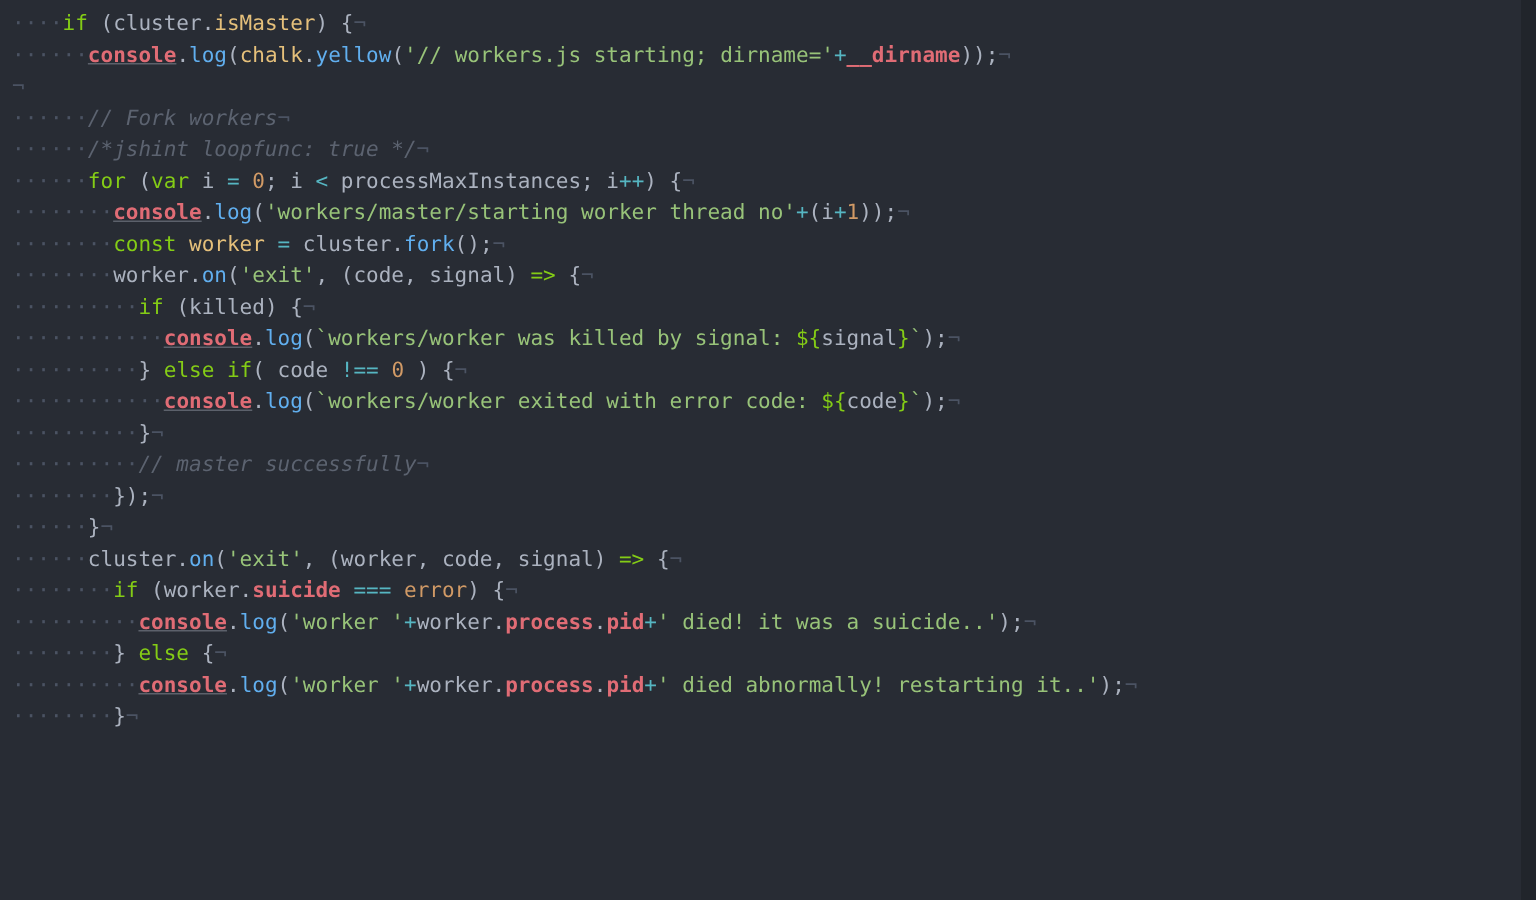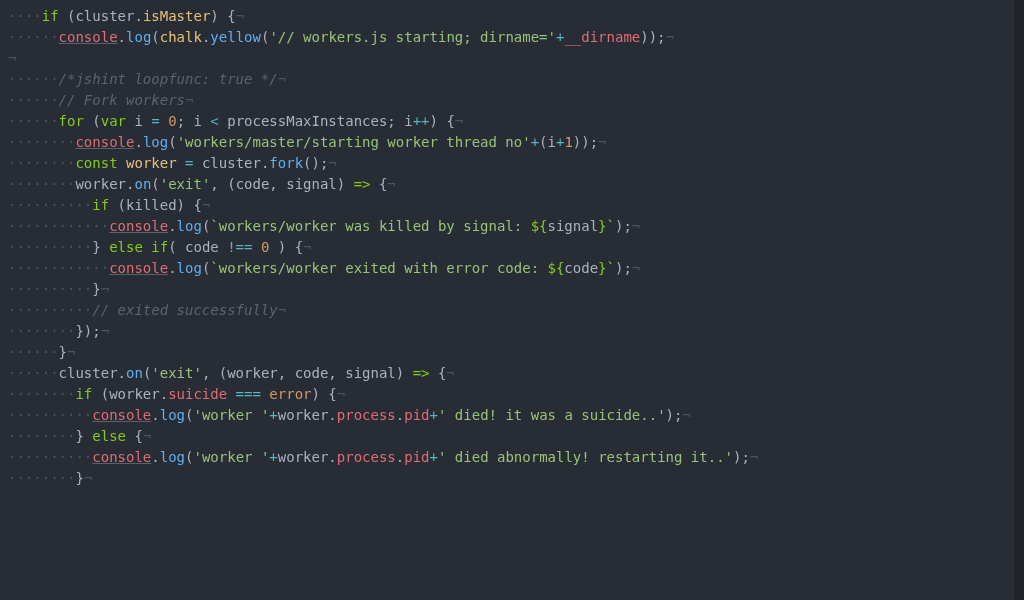--- a/index.html
+++ b/index.html
@@ -27,47 +27,47 @@
     width: 10px;
     background: #21252b;
   }
   .code-line { white-space: pre; }
   .invis { color: #4b5363; }
   .kw  { color: #84cc16; }     
   .str { color: #98c379; }     
   .cmt { color: #5c6370; font-style: italic; }
   .fn  { color: #61afef; }     
   .id  { color: #e5c07b; }     
-  .obj { color: #e06c75; }     
+  .obj { color: #e06c75; font-weight: bold; }     
   .num { color: #d19a66; }     
   .op  { color: #56b6c2; }     
   .param { color: #abb2bf; }
   .plain { color: #abb2bf; }
   .ul  { text-decoration: underline; text-decoration-color: rgba(171,178,191,0.4); }
 </style>
 </head>
 <body>
 
 <div class="editor">
   <div id="code-container">
       <div class="code-line"><span class="invis">····</span><span class="kw">if</span><span class="plain"> (cluster</span><span class="plain">.</span><span class="id">isMaster</span><span class="plain">) {</span><span class="invis">¬</span></div>
       <div class="code-line"><span class="invis">······</span><span class="obj ul">console</span><span class="plain">.</span><span class="fn">log</span><span class="plain">(</span><span class="id">chalk</span><span class="plain">.</span><span class="fn">yellow</span><span class="plain">(</span><span class="str">'// workers.js starting; dirname='</span><span class="op">+</span><span class="obj">__dirname</span><span class="plain">));</span><span class="invis">¬</span></div>
       <div class="code-line"><span class="invis">¬</span></div>
+      <div class="code-line"><span class="invis">······</span><span class="cmt">// Fork workers</span><span class="invis">¬</span></div>
       <div class="code-line"><span class="invis">······</span><span class="cmt">/*jshint loopfunc: true */</span><span class="invis">¬</span></div>
-      <div class="code-line"><span class="invis">······</span><span class="cmt">// Fork workers</span><span class="invis">¬</span></div>
       <div class="code-line"><span class="invis">······</span><span class="kw">for</span><span class="plain"> (</span><span class="kw">var</span><span class="plain"> i </span><span class="op">=</span><span class="plain"> </span><span class="num">0</span><span class="plain">; i </span><span class="op">&lt;</span><span class="plain"> processMaxInstances; i</span><span class="op">++</span><span class="plain">) {</span><span class="invis">¬</span></div>
       <div class="code-line"><span class="invis">········</span><span class="obj ul">console</span><span class="plain">.</span><span class="fn">log</span><span class="plain">(</span><span class="str">'workers/master/starting worker thread no'</span><span class="op">+</span><span class="plain">(i</span><span class="op">+</span><span class="num">1</span><span class="plain">));</span><span class="invis">¬</span></div>
       <div class="code-line"><span class="invis">········</span><span class="kw">const</span><span class="plain"> </span><span class="id">worker</span><span class="plain"> </span><span class="op">=</span><span class="plain"> cluster.</span><span class="fn">fork</span><span class="plain">();</span><span class="invis">¬</span></div>
       <div class="code-line"><span class="invis">········</span><span class="plain">worker.</span><span class="fn">on</span><span class="plain">(</span><span class="str">'exit'</span><span class="plain">, (</span><span class="param">code</span><span class="plain">, </span><span class="param">signal</span><span class="plain">) </span><span class="kw">=&gt;</span><span class="plain"> {</span><span class="invis">¬</span></div>
       <div class="code-line"><span class="invis">··········</span><span class="kw">if</span><span class="plain"> (killed) {</span><span class="invis">¬</span></div>
       <div class="code-line"><span class="invis">············</span><span class="obj ul">console</span><span class="plain">.</span><span class="fn">log</span><span class="plain">(</span><span class="str">`workers/worker was killed by signal: </span><span class="kw">${</span><span class="plain">signal</span><span class="kw">}</span><span class="str">`</span><span class="plain">);</span><span class="invis">¬</span></div>
       <div class="code-line"><span class="invis">··········</span><span class="plain">} </span><span class="kw">else</span><span class="plain"> </span><span class="kw">if</span><span class="plain">( code </span><span class="op">!==</span><span class="plain"> </span><span class="num">0</span><span class="plain"> ) {</span><span class="invis">¬</span></div>
       <div class="code-line"><span class="invis">············</span><span class="obj ul">console</span><span class="plain">.</span><span class="fn">log</span><span class="plain">(</span><span class="str">`workers/worker exited with error code: </span><span class="kw">${</span><span class="plain">code</span><span class="kw">}</span><span class="str">`</span><span class="plain">);</span><span class="invis">¬</span></div>
       <div class="code-line"><span class="invis">··········</span><span class="plain">}</span><span class="invis">¬</span></div>
-      <div class="code-line"><span class="invis">··········</span><span class="cmt">// exited successfully</span><span class="invis">¬</span></div>
+      <div class="code-line"><span class="invis">··········</span><span class="cmt">// master successfully</span><span class="invis">¬</span></div>
       <div class="code-line"><span class="invis">········</span><span class="plain">});</span><span class="invis">¬</span></div>
       <div class="code-line"><span class="invis">······</span><span class="plain">}</span><span class="invis">¬</span></div>
       <div class="code-line"><span class="invis">······</span><span class="plain">cluster.</span><span class="fn">on</span><span class="plain">(</span><span class="str">'exit'</span><span class="plain">, (</span><span class="param">worker</span><span class="plain">, </span><span class="param">code</span><span class="plain">, </span><span class="param">signal</span><span class="plain">) </span><span class="kw">=&gt;</span><span class="plain"> {</span><span class="invis">¬</span></div>
       <div class="code-line"><span class="invis">········</span><span class="kw">if</span><span class="plain"> (worker.</span><span class="obj">suicide</span><span class="plain"> </span><span class="op">===</span><span class="plain"> </span><span class="num">error</span><span class="plain">) {</span><span class="invis">¬</span></div>
       <div class="code-line"><span class="invis">··········</span><span class="obj ul">console</span><span class="plain">.</span><span class="fn">log</span><span class="plain">(</span><span class="str">'worker '</span><span class="op">+</span><span class="plain">worker.</span><span class="obj">process</span><span class="plain">.</span><span class="obj">pid</span><span class="op">+</span><span class="str">' died! it was a suicide..'</span><span class="plain">);</span><span class="invis">¬</span></div>
       <div class="code-line"><span class="invis">········</span><span class="plain">} </span><span class="kw">else</span><span class="plain"> {</span><span class="invis">¬</span></div>
       <div class="code-line"><span class="invis">··········</span><span class="obj ul">console</span><span class="plain">.</span><span class="fn">log</span><span class="plain">(</span><span class="str">'worker '</span><span class="op">+</span><span class="plain">worker.</span><span class="obj">process</span><span class="plain">.</span><span class="obj">pid</span><span class="op">+</span><span class="str">' died abnormally! restarting it..'</span><span class="plain">);</span><span class="invis">¬</span></div>
       <div class="code-line"><span class="invis">········</span><span class="plain">}</span><span class="invis">¬</span></div>
     </div>
 </div>

